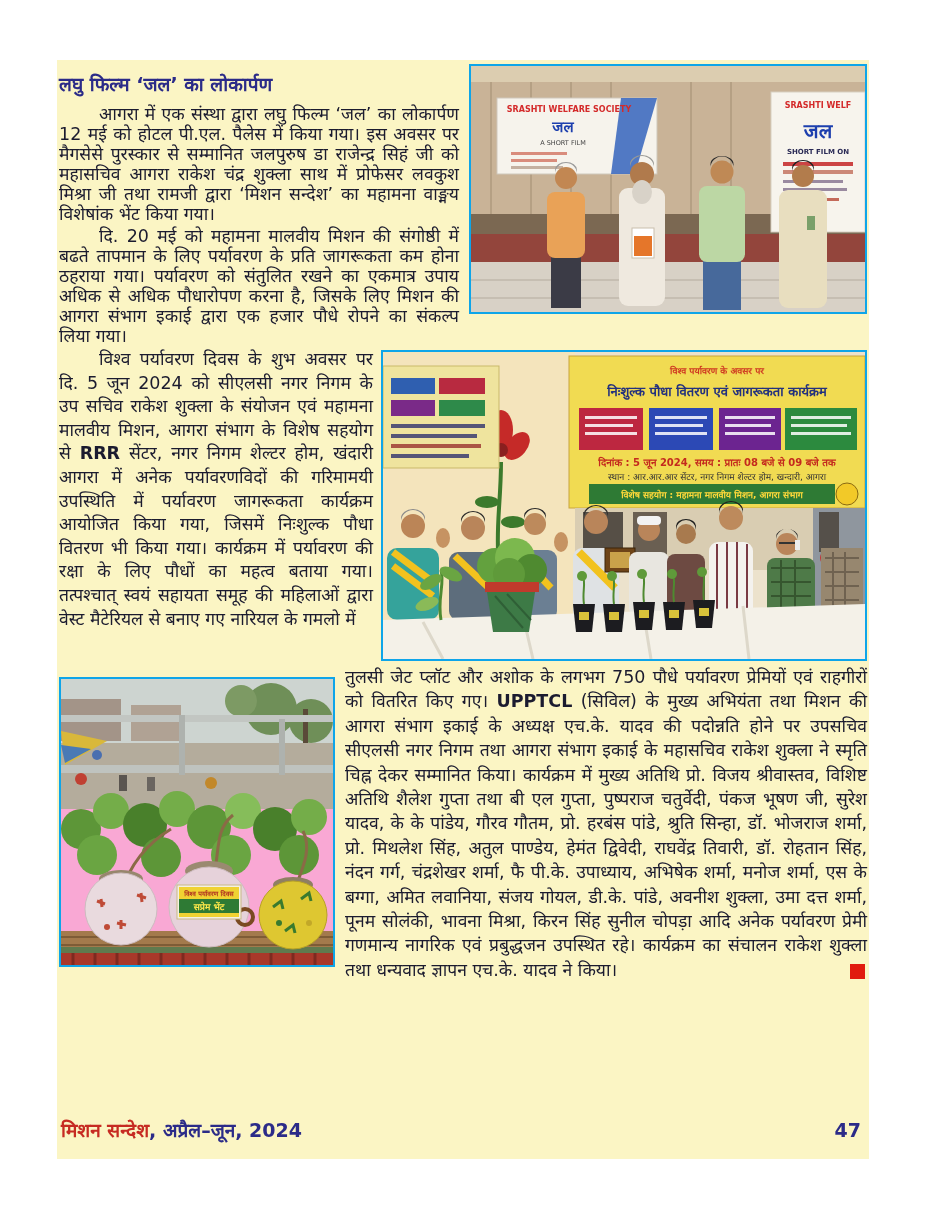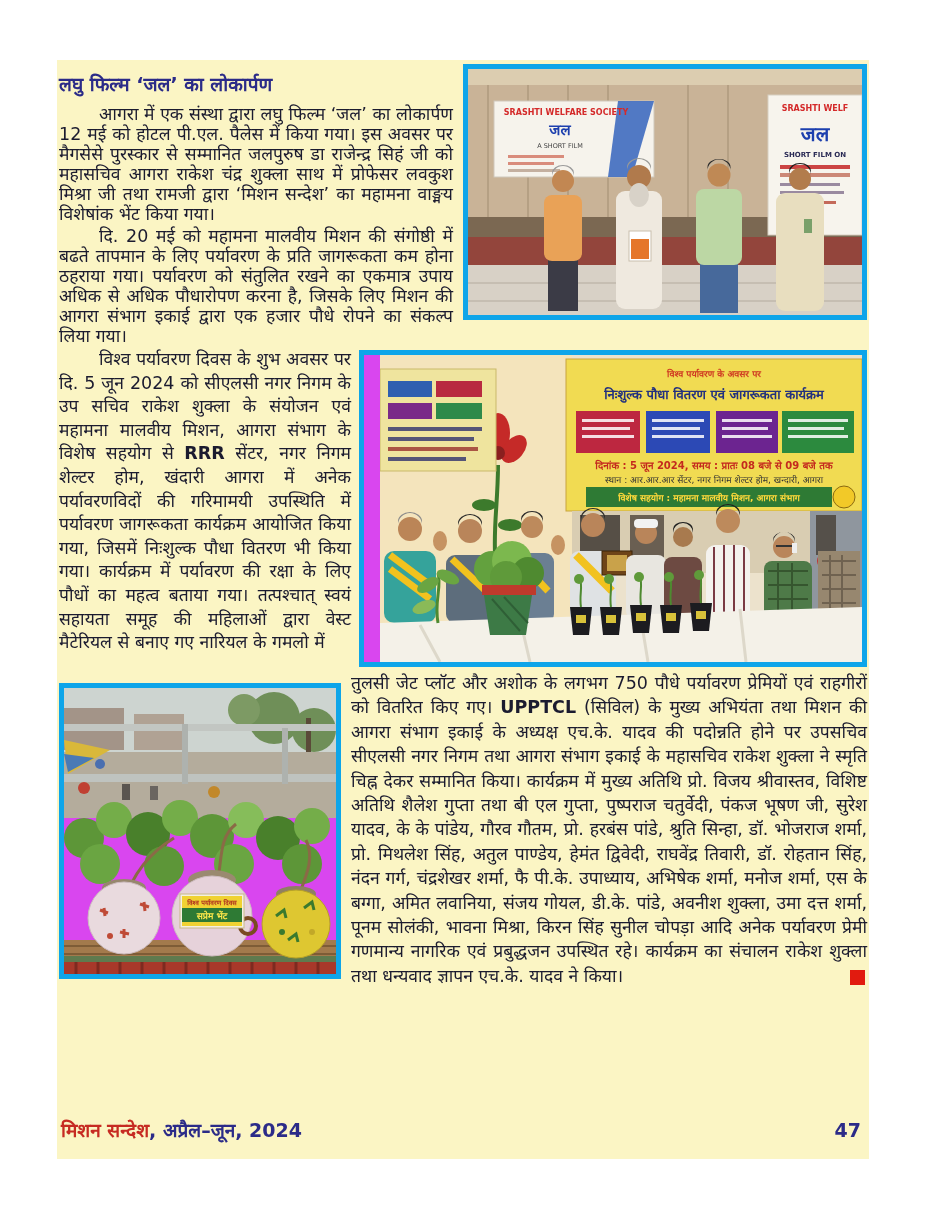--- a/index.html
+++ b/index.html
@@ -4,24 +4,24 @@
 <style>
   html,body{margin:0;padding:0;background:#ffffff;width:926px;height:1215px;position:relative;
     font-family:"DejaVu Sans",sans-serif;}
   .page{position:absolute;left:57px;top:60px;width:812px;height:1099px;background:#FBF5C4;
     box-sizing:border-box;padding:10px 2px 0 2px;color:#1B1B2F;}
   .heading{font-weight:bold;font-size:19px;line-height:28px;margin:0 0 6px 0;}
   .heading.blue{color:#2B2B88;}
   .heading.red{color:#B5342B;margin-top:4px;}
   p.body{font-size:17.5px;line-height:20px;text-align:justify;margin:0 0 2px 0;}
   .indent{text-indent:40px;}
-  .photo{display:block;border:5px solid #0ea5e9;background:#d946ef;overflow:hidden;}
+  .photo{display:block;border:2px solid #0ea5e9;background:#f9a8d4;overflow:hidden;}
   .photo svg{display:block;}
   .photo1{float:right;width:394px;height:246px;margin:-6px 0 24px 10px;}
-  .photo2{float:right;width:482px;height:307px;margin:2px 0 4px 8px;padding-left:16px;}
+  .photo2{float:right;width:482px;height:307px;margin:2px 0 4px 8px;}
   .photo3{float:left;width:272px;height:286px;margin:12px 10px 0 0;}
   .sec3 .col{line-height:23.6px;}
   .p3b-wrap{clear:right;}
   p.p3b{position:relative;line-height:24.4px;}
   .end-marker{position:absolute;right:2px;bottom:3px;width:15px;height:15px;background:#E11B0F;}
   .footer{position:absolute;left:4px;right:8px;bottom:16px;display:flex;
     justify-content:space-between;align-items:baseline;font-weight:bold;font-size:19px;gap:8px;}
   .red{color:#C62B22;}
   .navy{color:#2B2B88;}
   svg text{font-family:"DejaVu Sans",sans-serif;}

